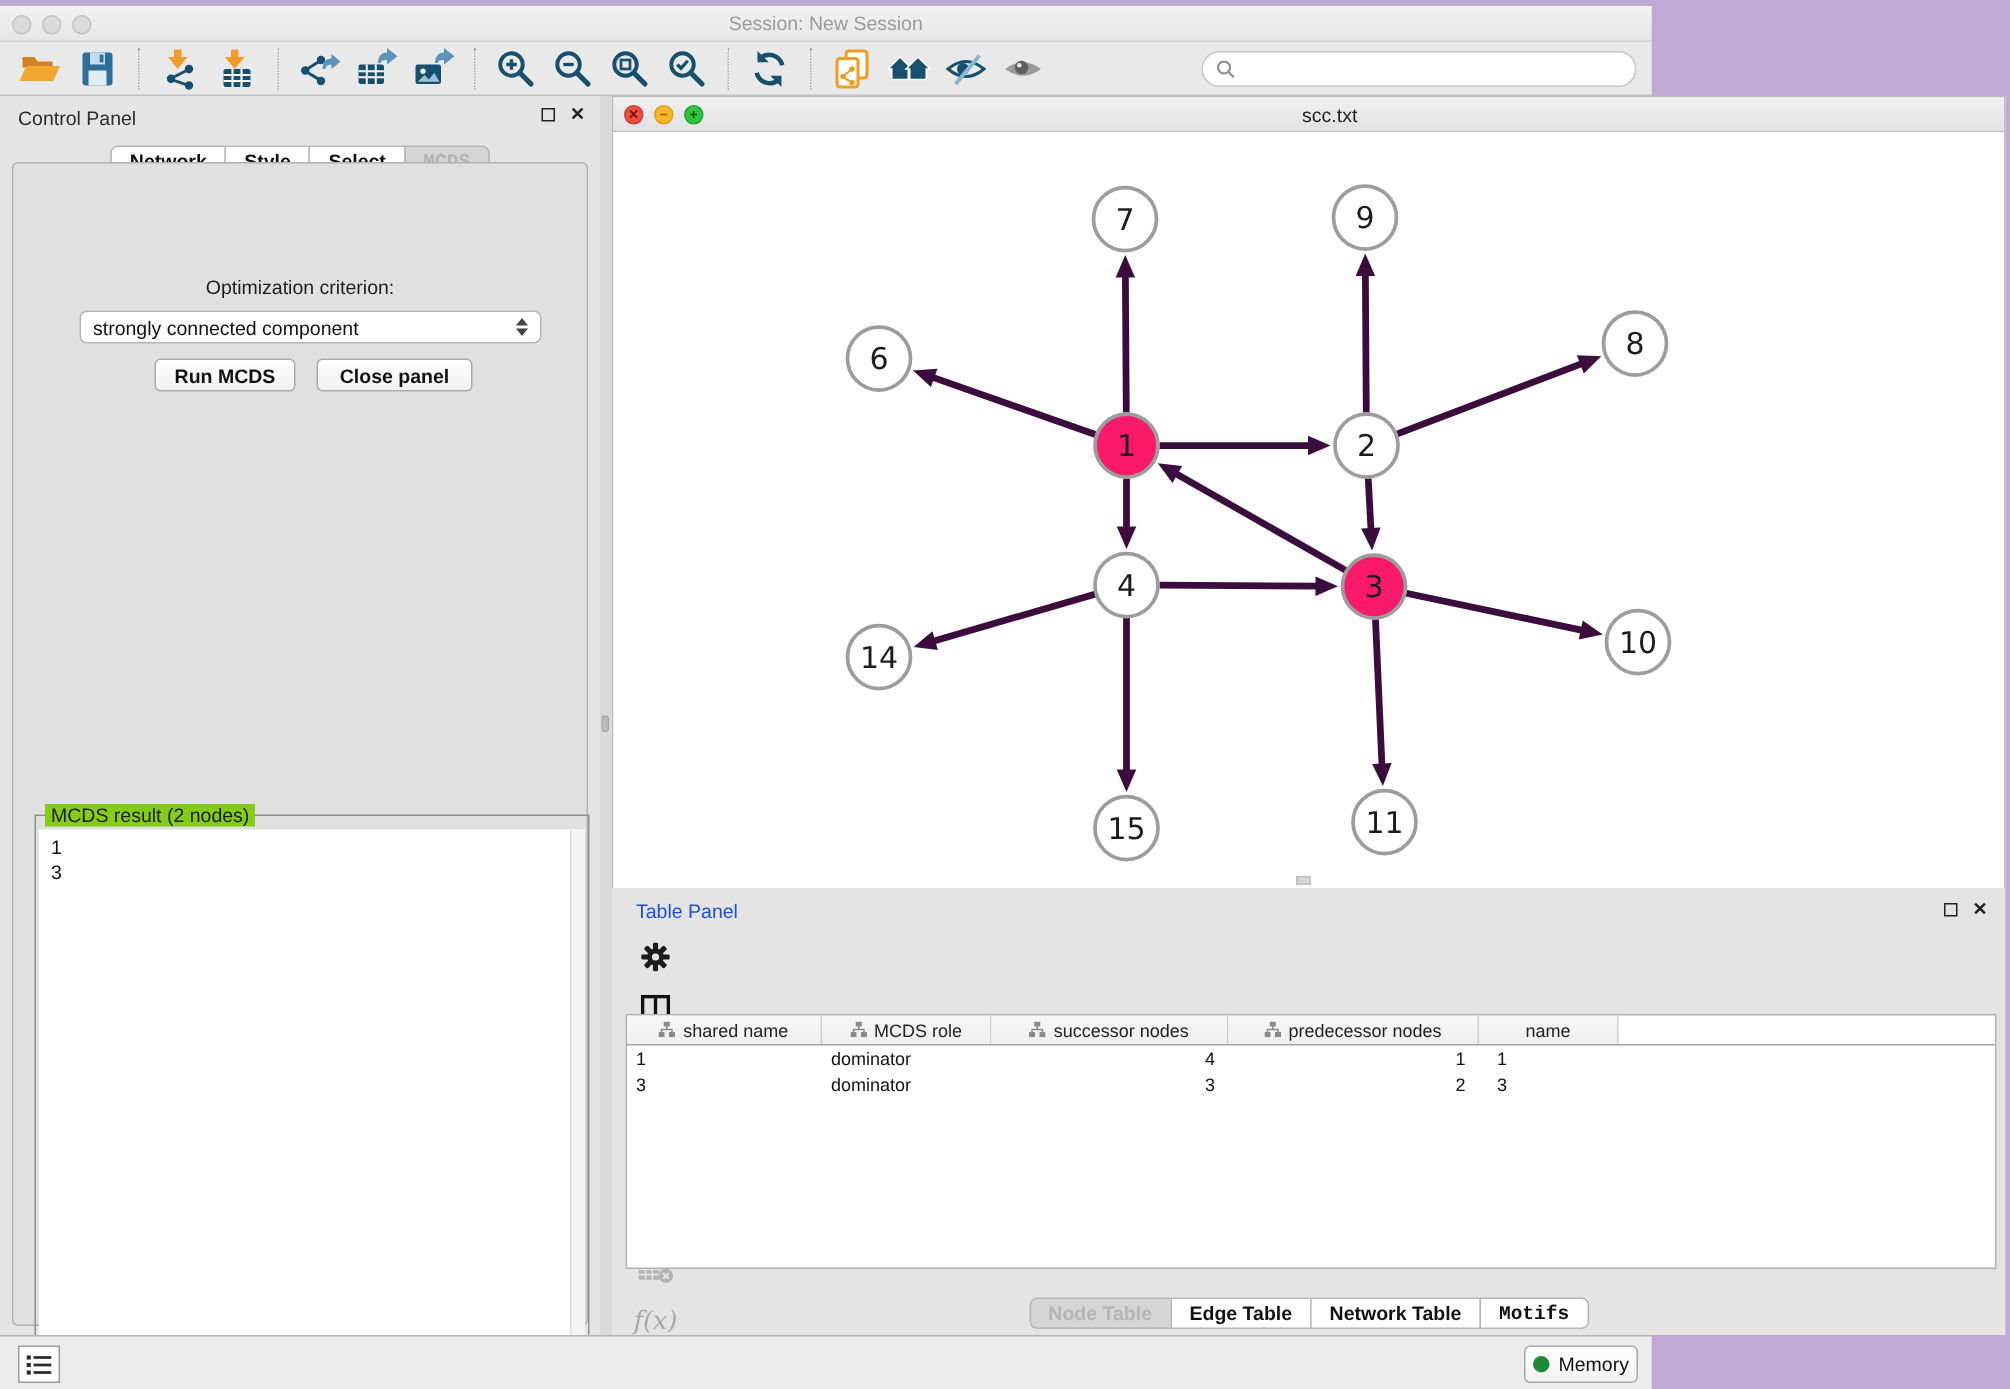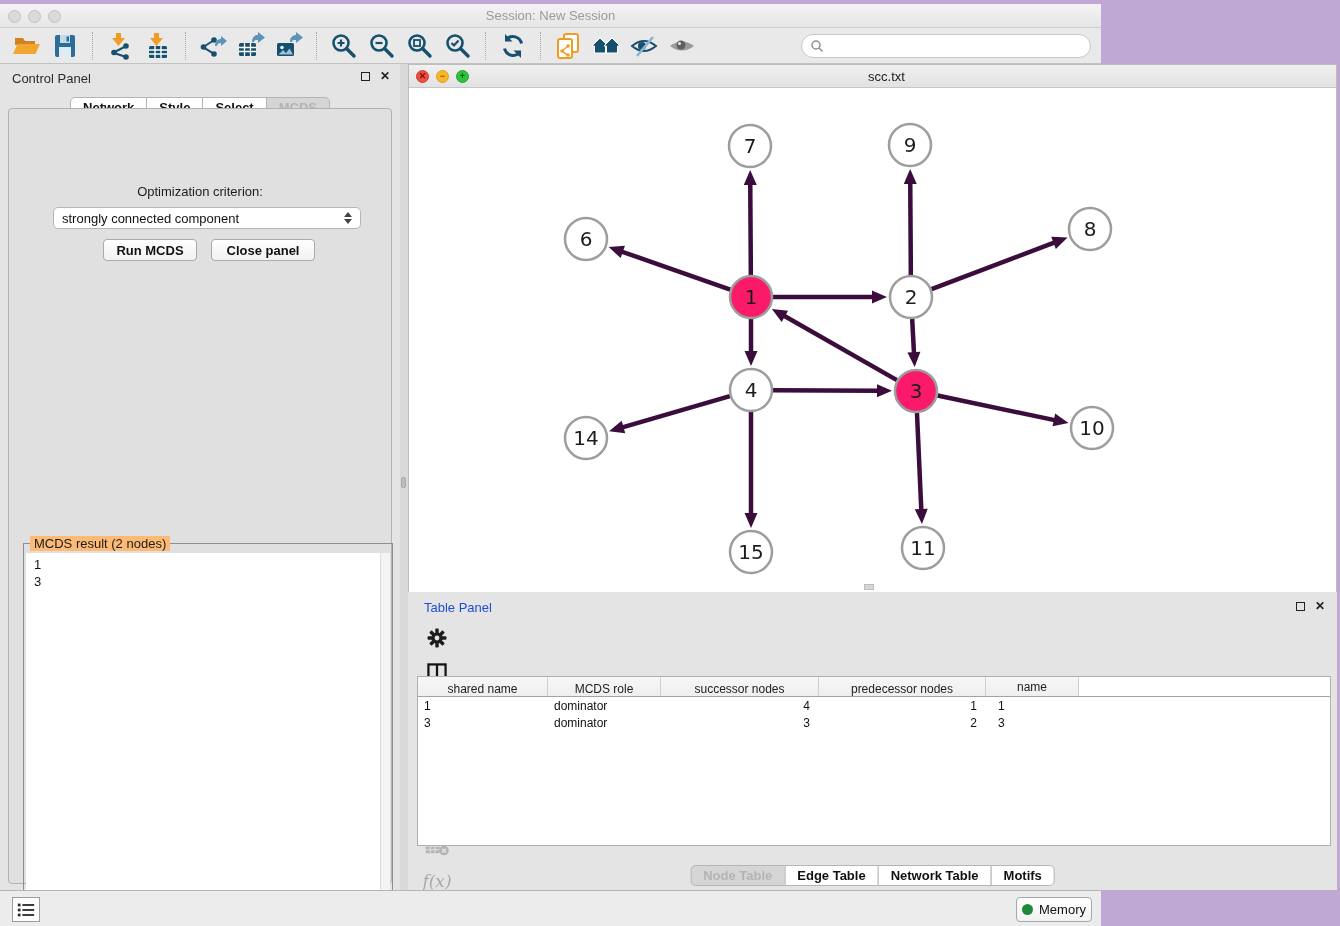--- a/index.html
+++ b/index.html
@@ -31,41 +31,41 @@
   .panel-title { position:absolute; left:12px; top:7px; font-size:13px; color:#2b2b2b; }
   .panel-icons { position:absolute; right:10px; top:7px; display:flex; gap:10px; align-items:center; }
   .float-icon { width:9px; height:9px; border:1.5px solid #222; display:inline-block; }
   .close-icon { font-size:12px; font-weight:bold; color:#222; line-height:10px; }
 
   .tabs-row { position:absolute; display:flex; }
   .cp-tabs { left:50%; transform:translateX(-50%); top:33px; }
   .tab { border:1px solid #b5b5b5; background:#fff; color:#111; font-size:13px; font-weight:600;
     padding:2px 12px; margin-left:-1px; height:21px; line-height:16px; white-space:nowrap; }
   .tab:first-child { border-radius:5px 0 0 5px; margin-left:0; }
-  .tab:last-child { border-radius:0 5px 5px 0; }
+  .tab:last-child { border-radius:0 5px 5px 0;font-family:Liberation Mono, monospace; }
   .tab.selected { background:#d5d5d5; color:#b4b4b4; }
 
   .cp-box { position:absolute; left:8px; top:44px; width:384px; height:776px;
     background:#e0e0e0; border:1px solid #b2b2b2; border-radius:4px; }
   .opt-label { position:absolute; left:0; right:0; top:75px; text-align:center; font-size:13px; color:#1d1d1d; }
   .criterion-select { position:absolute; left:44px; top:98px; width:308px; height:22px; background:#fff;
     border:1px solid #b6b6b6; border-radius:5px; font-size:13px; color:#111; display:flex; align-items:center;
     padding:0 8px; }
   .criterion-select .sel-text { flex:1; }
   .stepper { display:flex; flex-direction:column; gap:2px; align-items:center; }
   .stepper .up { width:0; height:0; border-left:4px solid transparent; border-right:4px solid transparent; border-bottom:5px solid #444; }
   .stepper .down { width:0; height:0; border-left:4px solid transparent; border-right:4px solid transparent; border-top:5px solid #444; }
   .cp-btn { position:absolute; top:130px; height:22px; background:linear-gradient(#ffffff,#f1f1f1);
     border:1px solid #ababab; border-radius:4px; font-size:13px; font-weight:600; color:#111;
     display:flex; align-items:center; justify-content:center; }
   .run-btn { left:94px; width:94px; }
   .closep-btn { left:202px; width:104px; }
 
   .result-group { position:absolute; left:14px; top:434px; width:370px; height:374px; border:1px solid #8f8f8f; }
-  .result-legend { position:absolute; left:6px; top:-8px; background:#fdba74; padding:0 4px; font-size:13px; color:#1c1c1c; }
+  .result-legend { position:absolute; left:6px; top:-8px; background:#84cc16; padding:0 4px; font-size:13px; color:#1c1c1c; }
   .result-list { position:absolute; left:2px; top:9px; right:2px; bottom:2px; background:#fff; font-size:13px; color:#111;
     padding:3px 0 0 8px; line-height:17px; }
   .result-scroll { position:absolute; top:9px; right:2px; bottom:2px; width:10px; background:#f4f4f4; border-left:1px solid #ddd; }
 
   
   .v-splitter { position:absolute; left:400px; top:0; width:8px; height:826px; background:#d9d9d9; }
   .v-grip { position:absolute; left:1px; top:413px; width:5px; height:11px; background:#bdbdbd; border:1px solid #a8a8a8; border-radius:2px; }
 
   
   .right-pane { position:absolute; left:408px; top:0; right:0; height:826px; }
@@ -86,21 +86,21 @@
   .tp-header { position:absolute; left:0; top:0; width:100%; height:28px; }
   .tp-title { position:absolute; left:16px; top:8px; font-size:13px; color:#1d4ed8; }
   .tp-icons { position:absolute; right:12px; top:9px; display:flex; gap:10px; align-items:center; }
   .tp-toolbar { position:absolute; left:14px; top:34px; height:40px; display:flex; align-items:center; gap:11px;flex-direction:column; }
   .tpbtn { width:30px; height:30px; display:flex; align-items:center; justify-content:center; }
   .fx-label { font-family:"DejaVu Serif", serif; font-style:italic; font-size:17px; color:#a9a9a9; }
 
   .data-table { position:absolute; left:9px; top:84px; width:914px; height:170px; background:#fff; border:1px solid #b0b0b0; overflow:hidden; }
   .thead-row { display:flex; height:20px; border-bottom:1px solid #a3a3a3; }
   .th-cell { background:linear-gradient(#f7f7f7,#efefef); border-right:1px solid #cfcfcf; display:flex;
-    align-items:center; justify-content:center; gap:5px; font-size:12px; color:#222;flex-direction:column; }
+    align-items:center; justify-content:center; gap:5px; font-size:12px; color:#222; }
   .t-row { display:flex; height:17px; font-size:12px; color:#111; }
   .t-cell { display:flex; align-items:center; }
 
   .tp-tabs { left:50%; transform:translateX(-50%); top:273px; }
 
   
   .statusbar { position:absolute; left:0; top:886px; width:100%; height:36px; background:#ececec; border-top:1px solid #b5b5b5; }
   .list-btn { position:absolute; left:12px; top:6px; width:28px; height:25px; background:#fdfdfd; border:1px solid #9d9d9d;
     display:flex; align-items:center; justify-content:center; }
   .memory-btn { position:absolute; right:9px; top:6px; width:76px; height:25px; background:linear-gradient(#ffffff,#f2f2f2);

